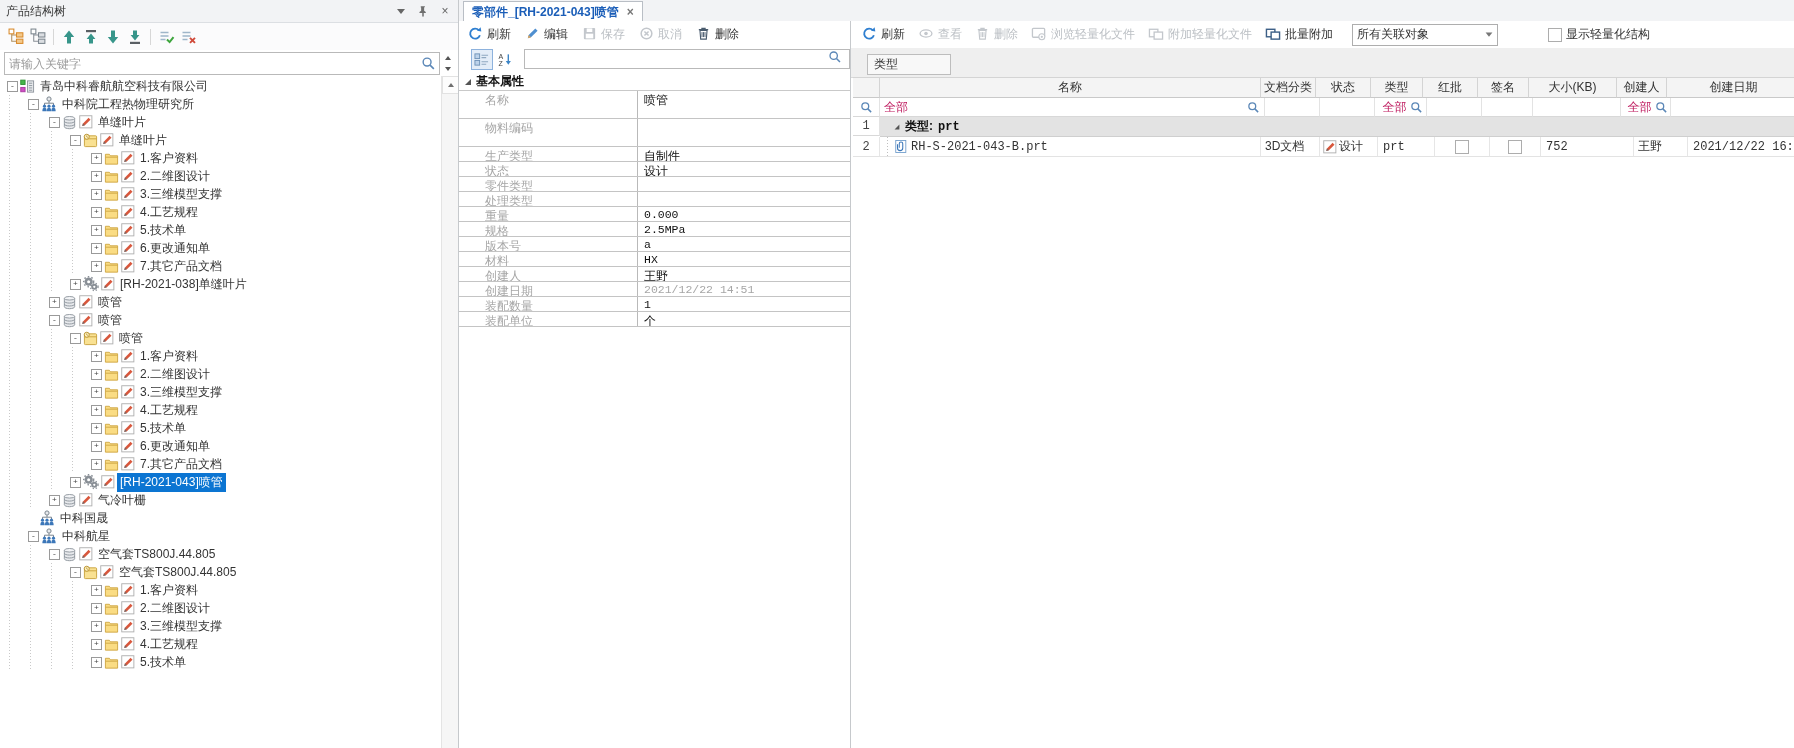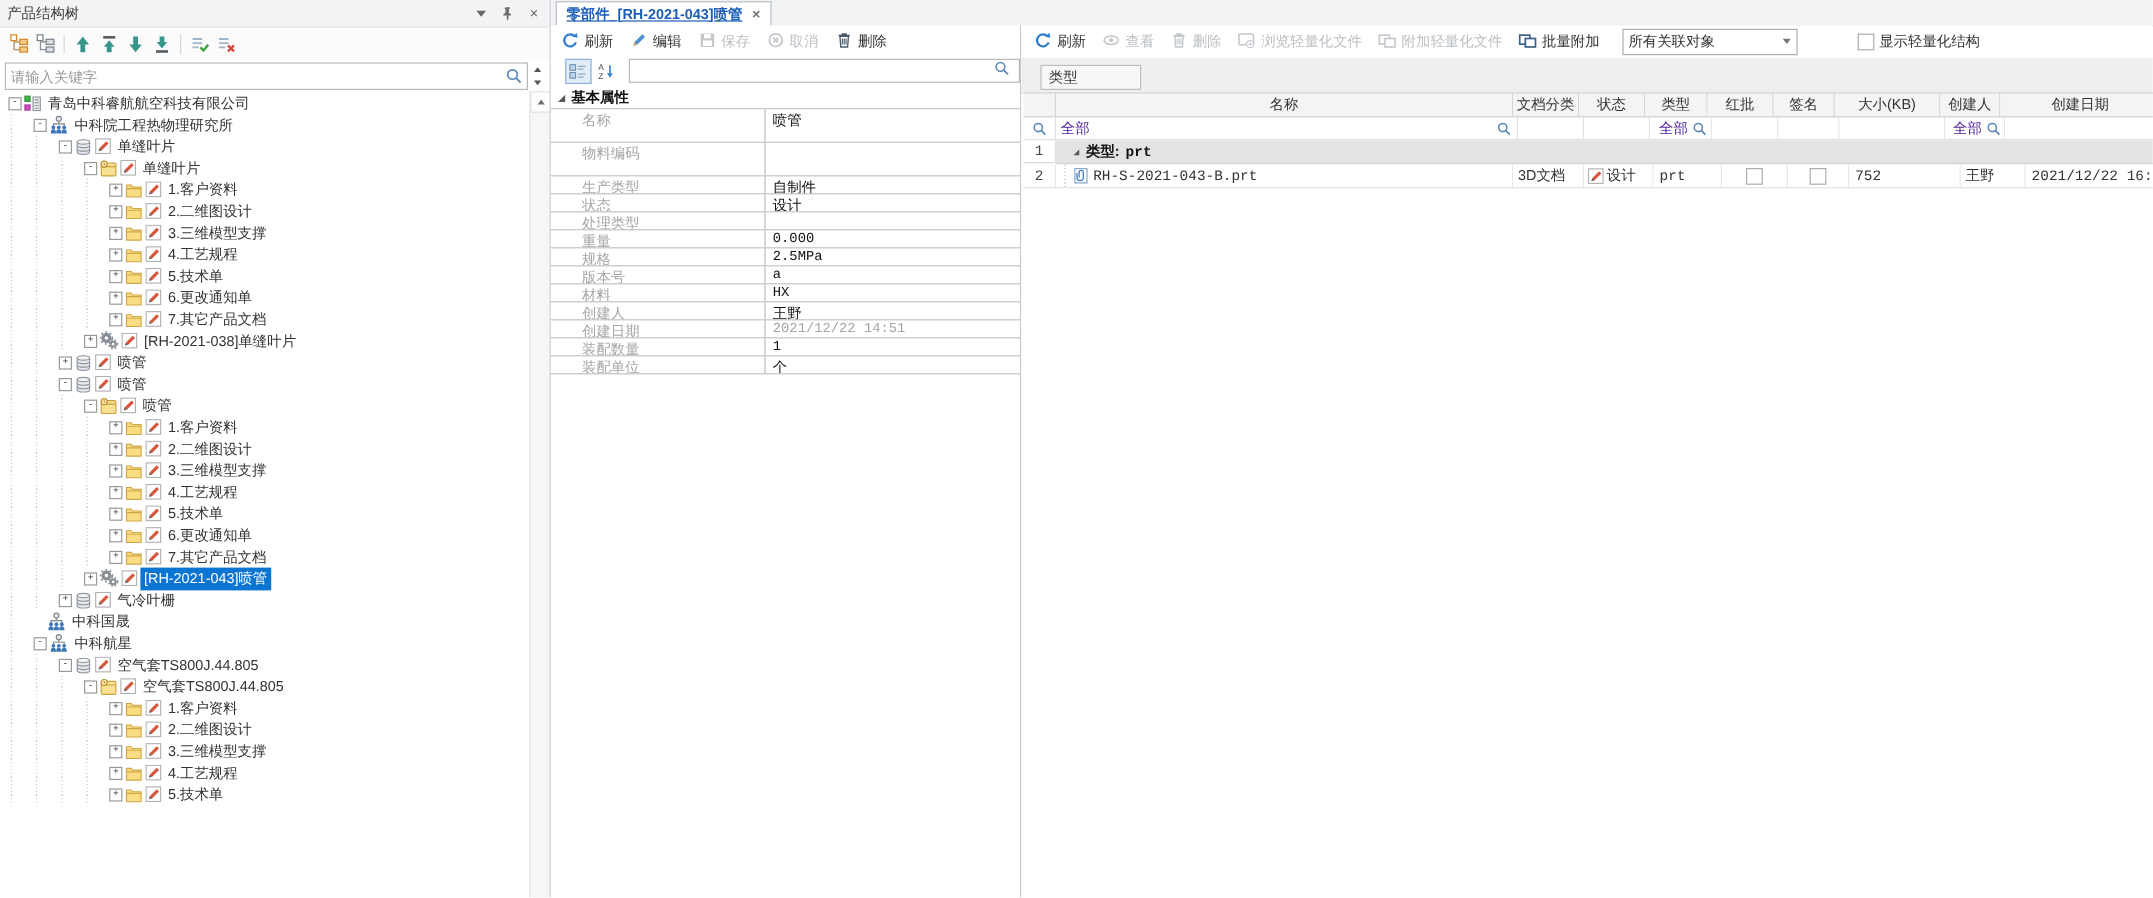--- a/index.html
+++ b/index.html
@@ -35,21 +35,21 @@
           font:8px/7px "Liberation Mono",monospace;text-align:center;margin:0 2px;cursor:pointer;}
   .expnone{width:13px;flex:none;}
   .nicon{flex:none;margin-right:2px;}
   .tlabel{padding:1px 3px;color:#333;}
   .tlabel.sel{background:#0c75d2;color:#fff;}
   .vsplit{position:absolute;top:0;bottom:0;width:1px;background:#c6c9cc;}
   
   .tabstrip{position:absolute;left:459px;top:0;right:0;height:21px;background:#f2f3f5;border-bottom:1px solid #c9cdd2;}
   .tab{position:absolute;left:4px;top:1px;height:20px;background:#fff;border:1px solid #b9bec5;border-bottom:none;
        display:flex;align-items:center;padding:0 8px;gap:8px;cursor:pointer;}
-  .tab-label{color:#1b5eb8;font-weight:bold;text-decoration:underline;}
+  .tab-label{color:#1b5eb8;font-weight:bold;}
   .tab-close{color:#777;font:bold 12px "Liberation Sans",sans-serif;cursor:pointer;}
   
   .mpanel{position:absolute;left:459px;top:21px;width:391px;bottom:0;background:#fff;}
   .m-toolbar{position:absolute;left:0;top:0;right:0;height:26px;display:flex;align-items:center;padding-left:8px;gap:14px;}
   .tb-item{display:flex;align-items:flex-start;gap:4px;cursor:pointer;color:#333;}
   .tb-item.dis{color:#bcc0c5;cursor:default;}
   .m-filter{position:absolute;left:0;top:26px;right:0;height:24px;display:flex;align-items:center;padding-left:12px;}
   .mf-icon{width:20px;height:19px;display:flex;align-items:center;justify-content:center;cursor:pointer;margin-right:3px;}
   .mf-icon.pressed{border:1px solid #8db2dd;background:#e3edf8;}
   .m-filter input{margin-left:6px;width:308px;height:18px;border:1px solid #b9b9b9;outline:none;
@@ -74,21 +74,21 @@
   .cbwrap{display:flex;align-items:center;gap:4px;margin-left:37px;cursor:pointer;}
   .cbox{width:12px;height:12px;border:1px solid #adadad;background:#fff;flex:none;}
   .groupband{position:absolute;left:0;top:27px;right:0;height:29px;background:#efefef;border-bottom:1px solid #dadada;}
   .gchip{position:absolute;left:16px;top:6px;width:76px;height:19px;background:#f8f8f8;border:1px solid #bdbdbd;
          display:flex;align-items:center;padding-left:6px;color:#333;cursor:pointer;}
   .ftable{position:absolute;left:2px;top:56px;right:0;}
   .frow{display:flex;}
   .hcell{height:19px;background:#f4f4f4;border-right:1px solid #d4d4d4;border-bottom:1px solid #c9c9c9;border-top:1px solid #d4d4d4;
          display:flex;align-items:center;justify-content:center;color:#333;flex:none;cursor:pointer;}
   .fcell{height:18px;border-right:1px solid #e3e3e3;border-bottom:1px solid #d8d8d8;display:flex;align-items:center;flex:none;background:#fff;}
-  .fcell .all{color:#4c1d95;padding-left:4px;flex:1;}
+  .fcell .all{color:#be185d;padding-left:4px;flex:1;}
   .grow-num,.drow-num{justify-content:center;color:#444;}
   .grow{height:19px;background:#e3e3e3;border-bottom:1px solid #cfcfcf;display:flex;align-items:center;flex:1;padding-left:14px;gap:5px;}
   .grow b{color:#111;}
   .dcell{height:19px;border-right:1px solid #e6e6e6;border-bottom:1px solid #e3e3e3;display:flex;align-items:center;flex:none;background:#fff;overflow:hidden;}
   .dotline{width:14px;height:19px;flex:none;background-image:repeating-linear-gradient(to bottom,#bfbfbf 0 1px,transparent 1px 3px);
            background-size:1px 19px;background-repeat:no-repeat;background-position:7px 0;}
 </style>
 </head>
 <body>
 
@@ -962,20 +962,24 @@
         <div class="plabel">物料编码</div>
         <div class="pval mono" style="font-size: 11.5px;"></div>
       </div>
       <div class="prow norm">
         <div class="plabel">生产类型</div>
         <div class="pval">自制件</div>
       </div>
       <div class="prow norm">
         <div class="plabel">状态</div>
         <div class="pval">设计</div>
+      </div>
+      <div class="prow norm">
+        <div class="plabel">零件类型</div>
+        <div class="pval mono" style="font-size: 11.5px;"></div>
       </div>
       <div class="prow norm">
         <div class="plabel">处理类型</div>
         <div class="pval mono" style="font-size: 11.5px;"></div>
       </div>
       <div class="prow norm">
         <div class="plabel">重量</div>
         <div class="pval mono" style="font-size: 11.5px;">0.000</div>
       </div>
       <div class="prow norm">

